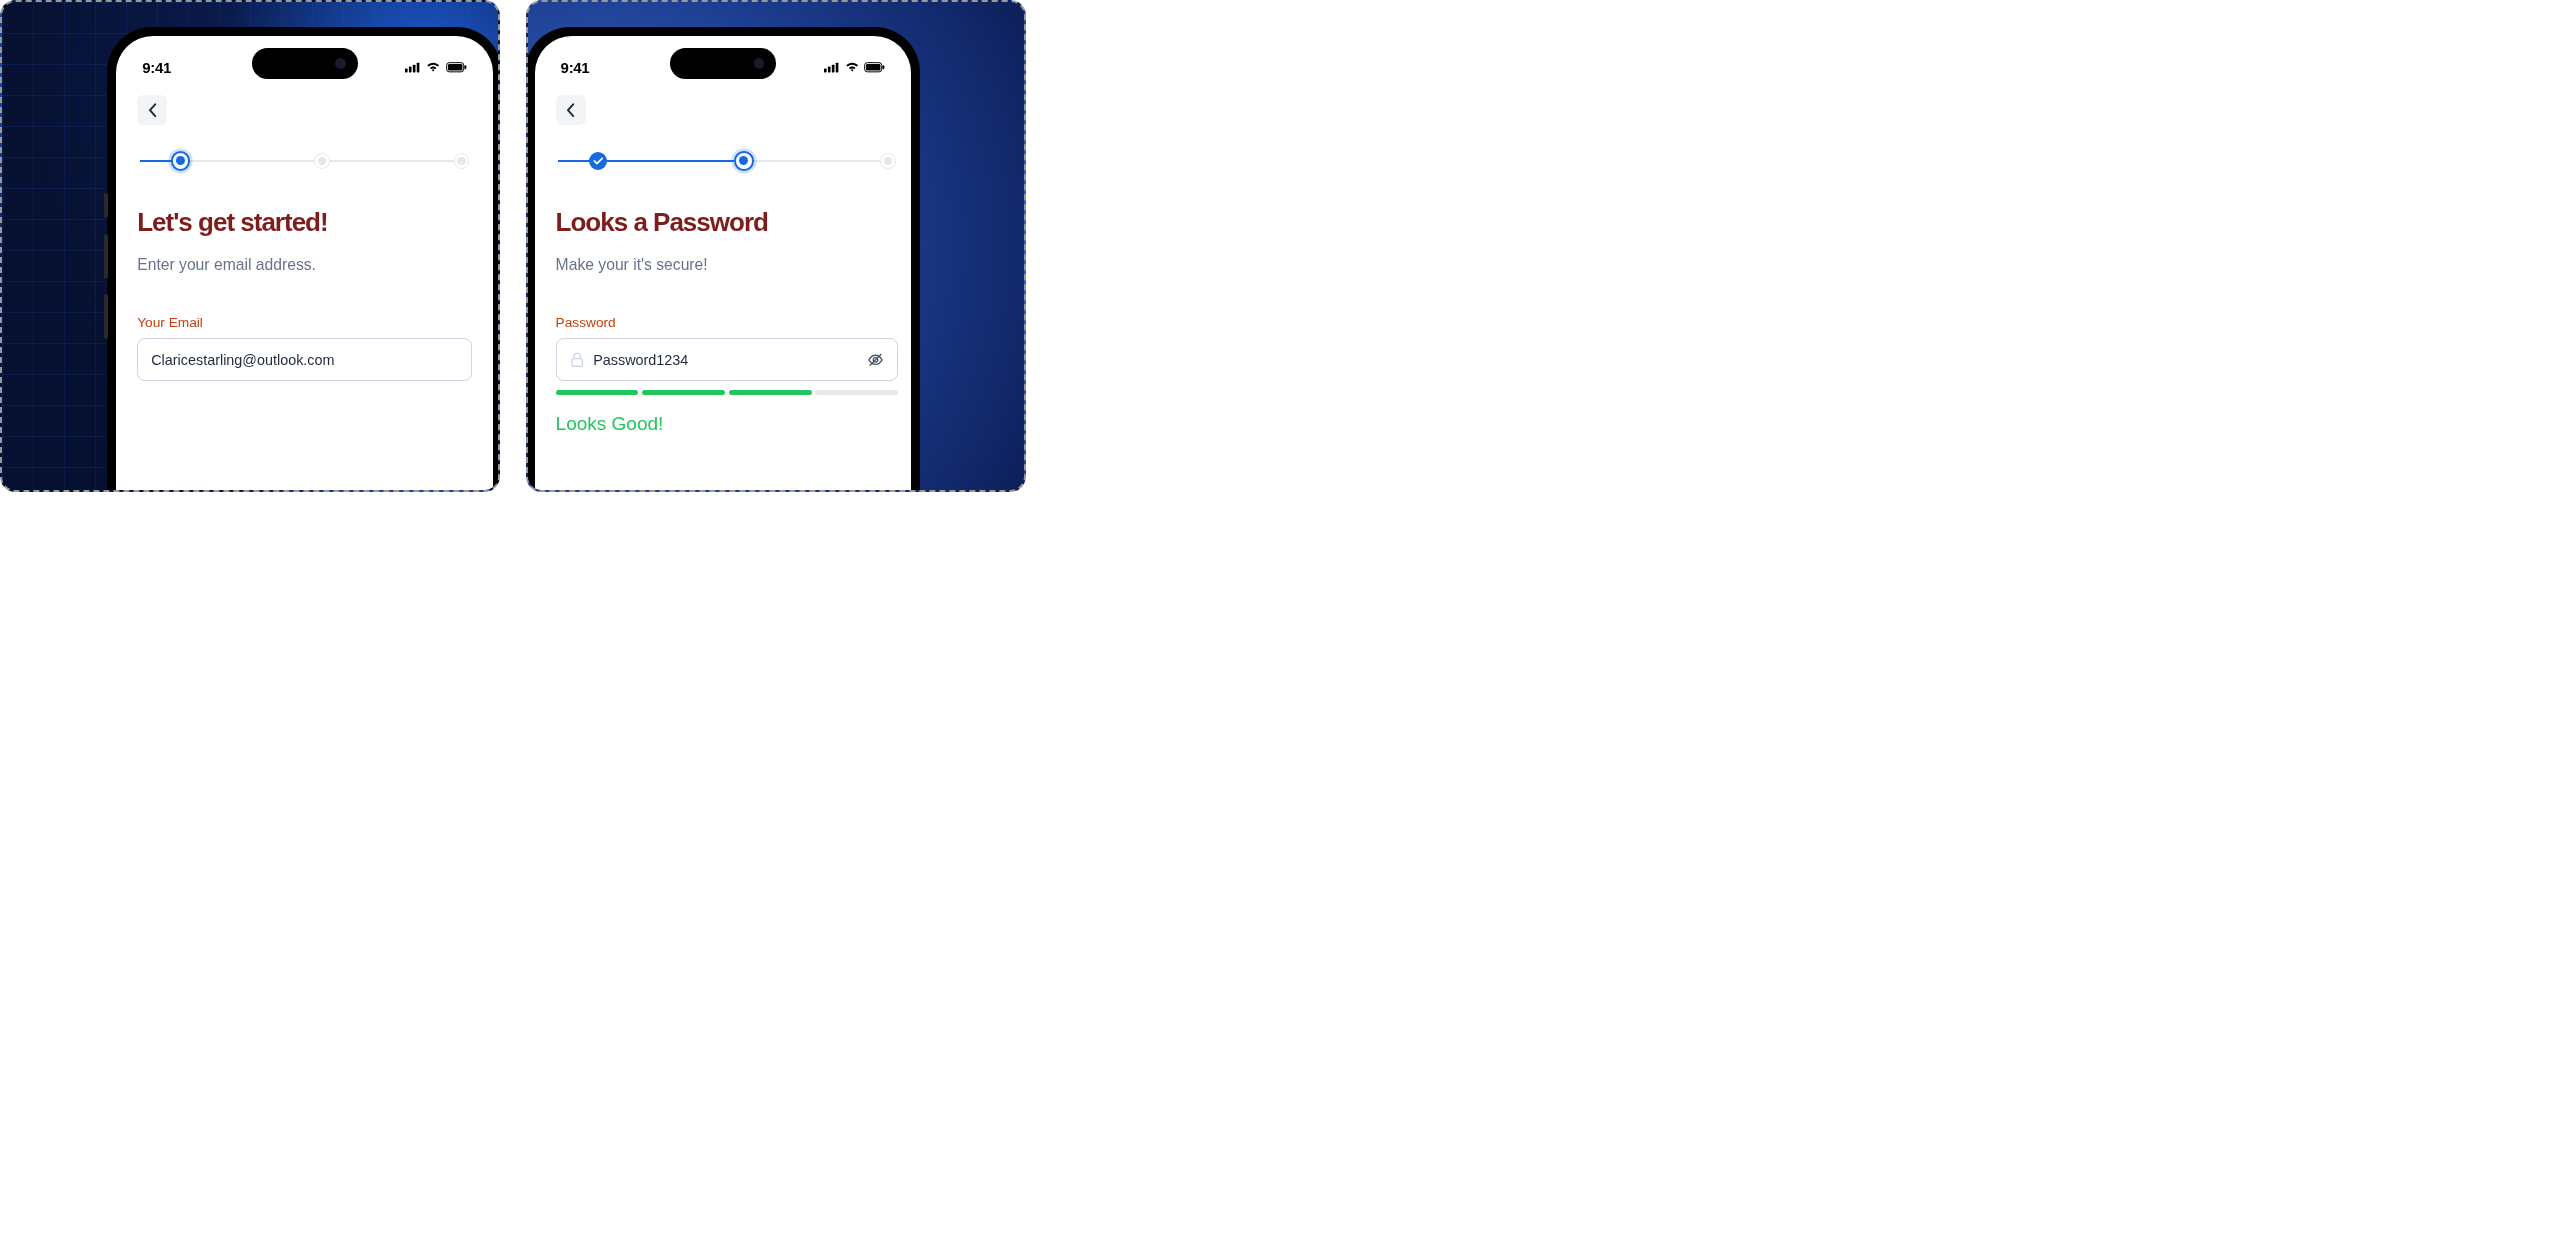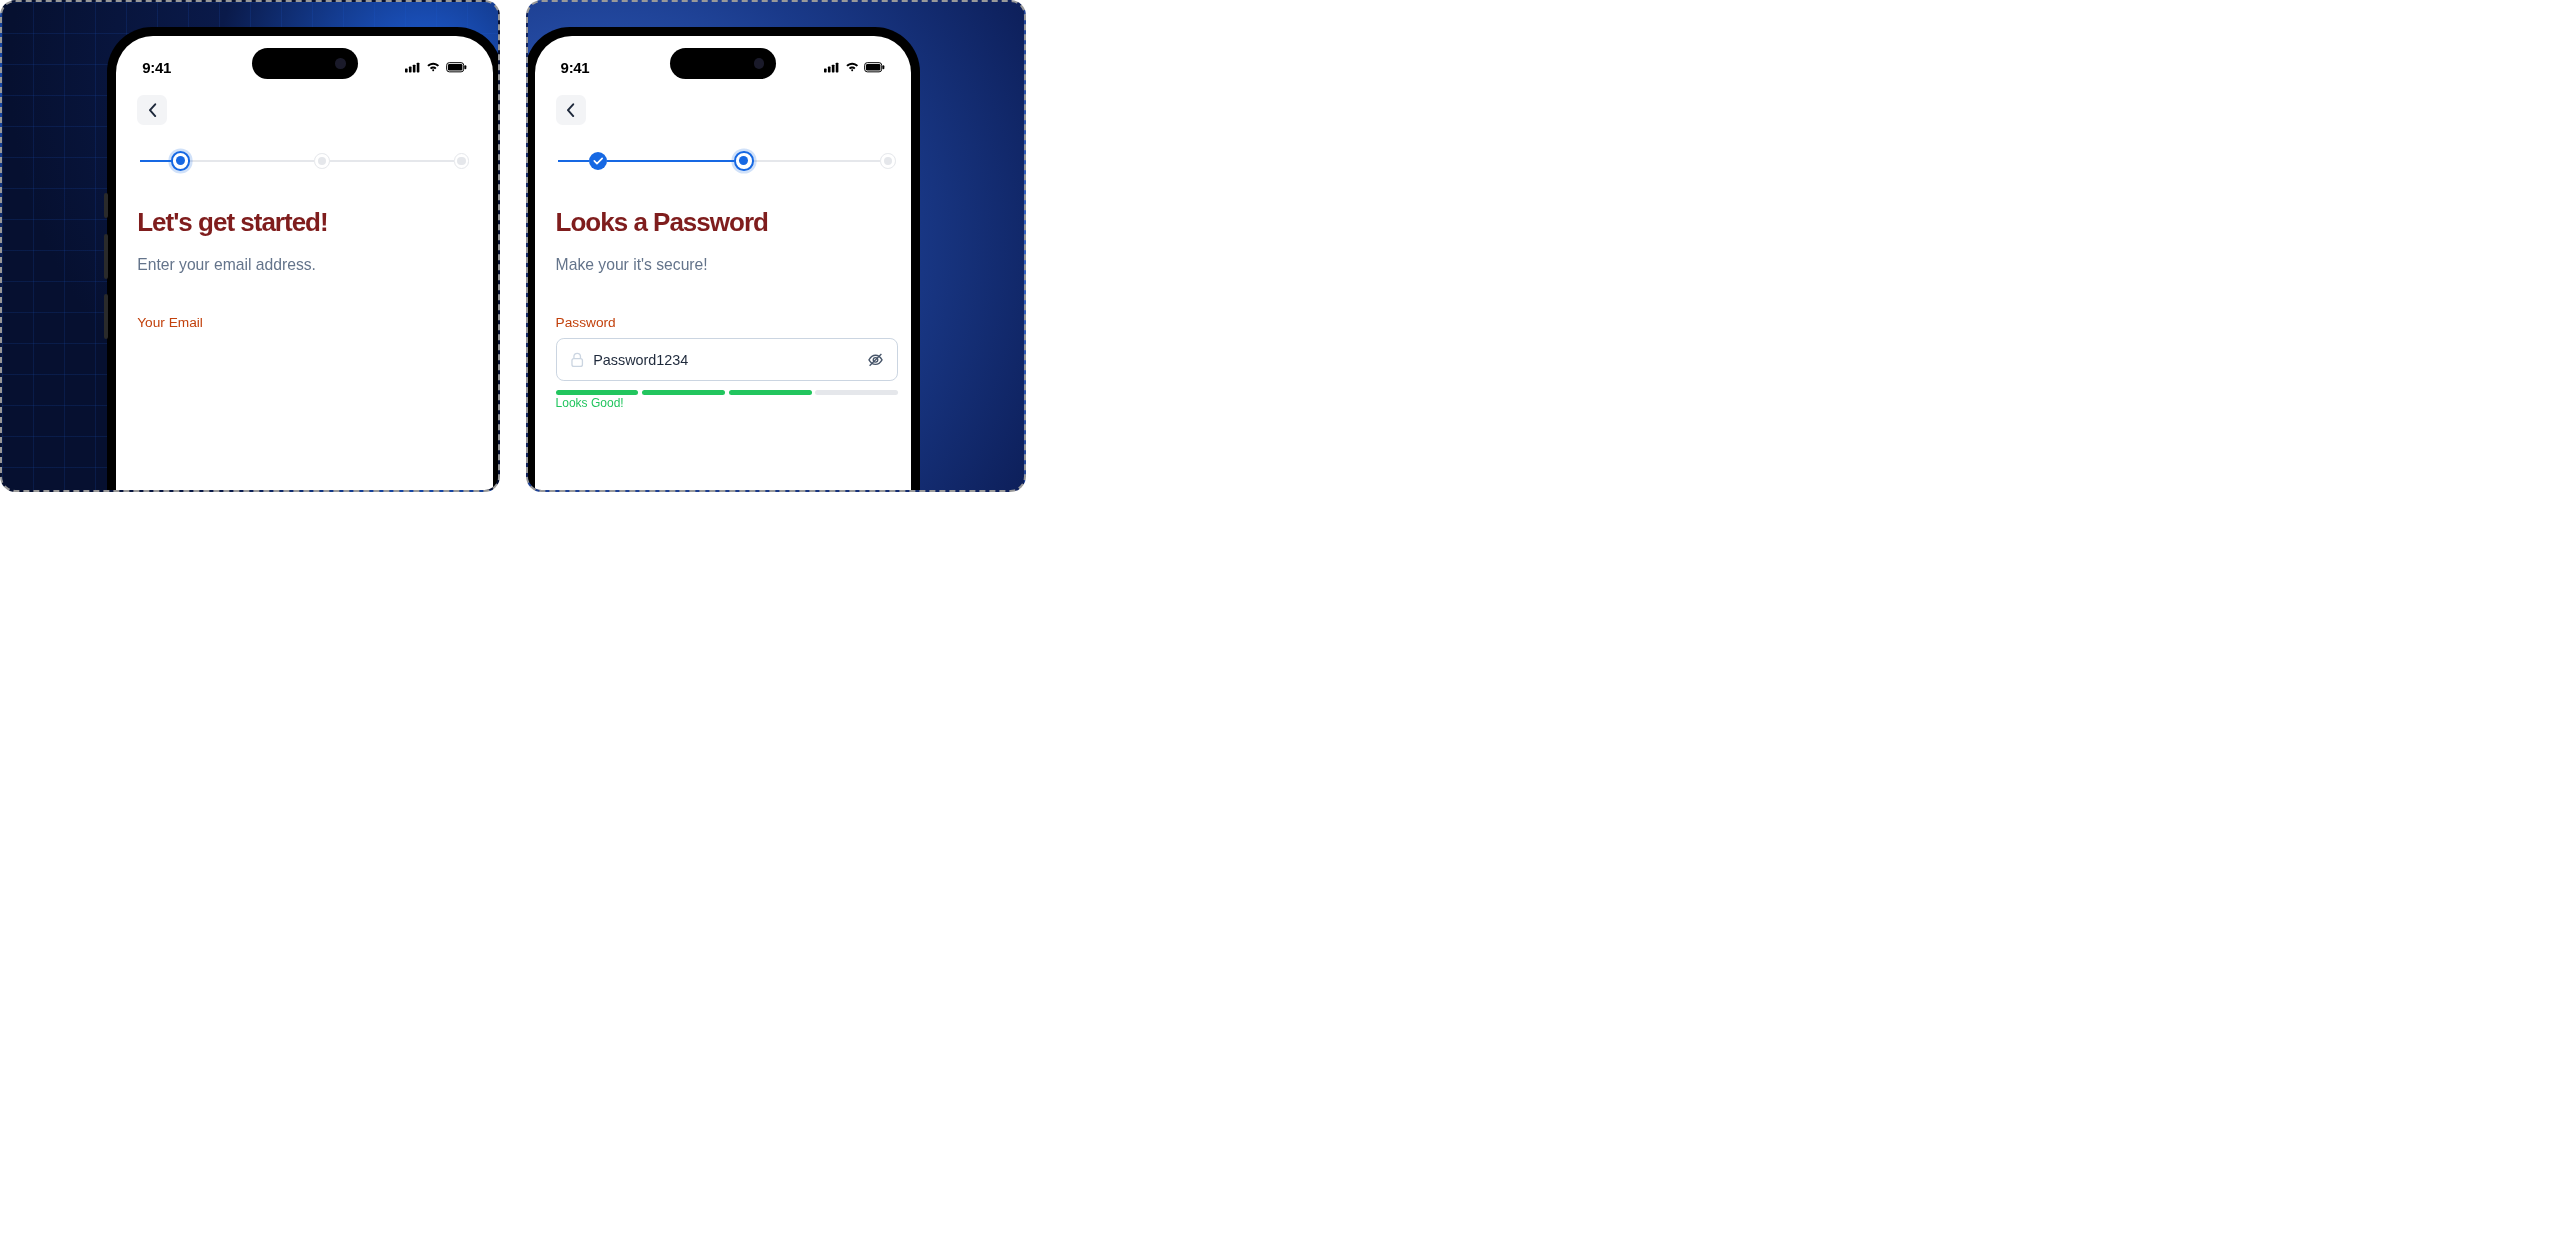--- a/index.html
+++ b/index.html
@@ -253,22 +253,22 @@
       height: 4.6px;
       background: #e5e7eb;
       border-radius: 2.6px;
     }
     
     .strength-seg-good {
       background: #22c55e;
     }
     
     .strength-text {
-      margin-top: 1px;
-      font-size: 12px;
+      margin-top: 18px;
+      font-size: 19px;
       color: #22c55e;
       font-weight: 500;
     }
     
     .side-buttons-left {
       position: absolute;
       left: -3.3px;
       top: 166px;
     }
     
@@ -335,20 +335,23 @@
           <div class="step-line step-line-mid"></div>
           <div class="step-dot">
               <div class="step-dot-inner"></div>
             </div>
         </div>
 
         <h1 class="heading">Let's get started!</h1>
         <p class="subheading">Enter your email address.</p>
 
         <div class="field-label">Your Email</div>
+        <div class="input-wrap">
+          <input class="input-field" type="text" value="Claricestarling@outlook.com" style="">
+        </div>
       </div>
     </div>
   </div>
 </div>
 
 <div class="panel panel-right">
   <div class="phone phone-right">
     <div class="phone-inner">
       <div class="notch">
         <div class="notch-camera"></div>

